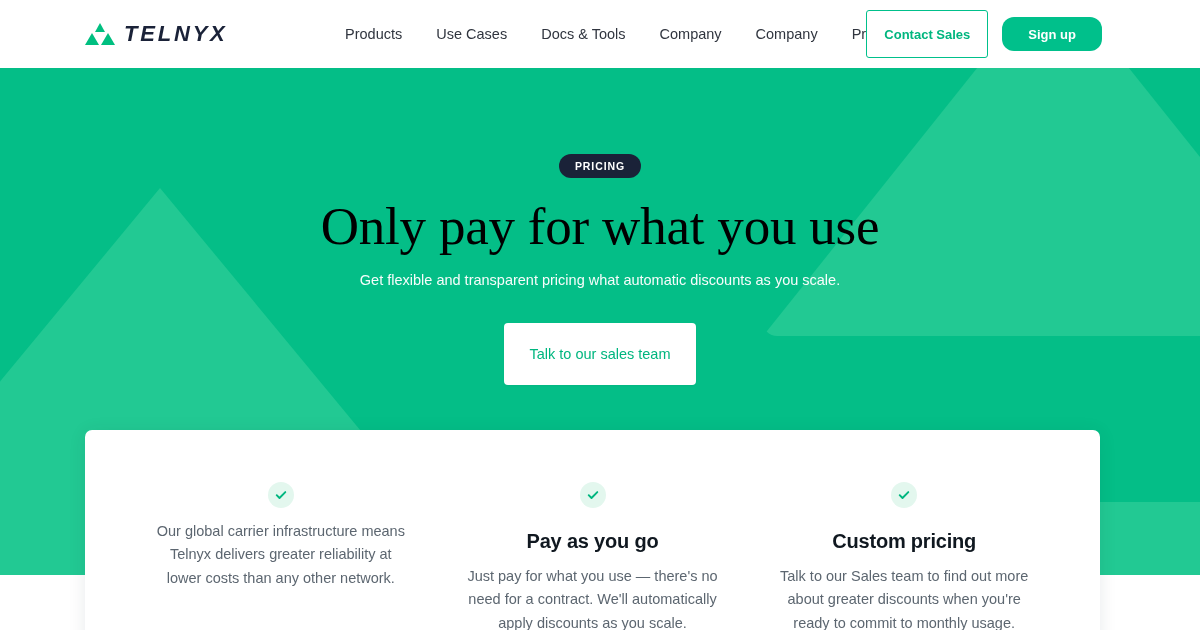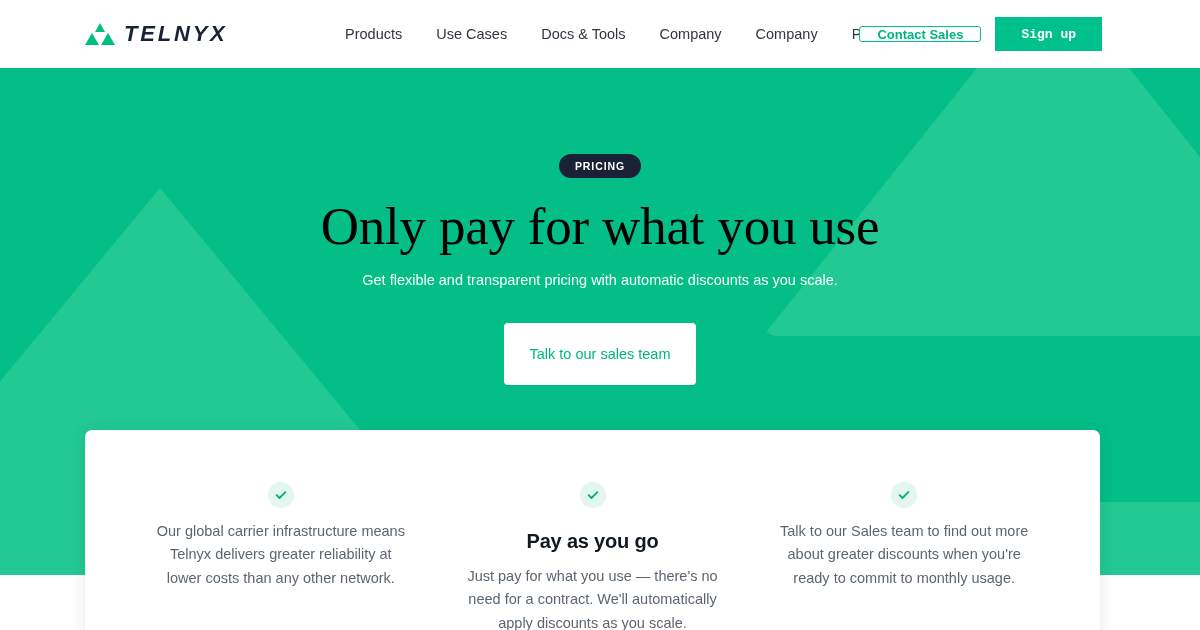--- a/index.html
+++ b/index.html
@@ -56,35 +56,35 @@
     font-size: 14.5px; color: #30353F; text-decoration: none;
     white-space: nowrap; cursor: pointer;
   }
 
   .header-actions {
     position: absolute; right: 98px; top: 50%; transform: translateY(-50%);
     display: flex; align-items: center; gap: 14px;
   }
   .btn-outline {
     display: flex; align-items: center; justify-content: center;
-    height: 16px; padding: 0 17px;
+    height: 48px; padding: 0 17px;
     border: 1.5px solid #00C08B; border-radius: 3px;
     background: #ffffff; color: #00B67F;
     font-size: 13px; font-weight: 700;
     cursor: pointer; white-space: nowrap;
     font-family: "Liberation Sans", sans-serif;
   }
   .btn-solid {
     display: flex; align-items: center; justify-content: center;
     height: 34px; padding: 12px 26px;
-    border: none; border-radius: 0;
+    border: none; border-radius: 12px;
     background: #00C08B; color: #ffffff;
     font-size: 13px; font-weight: 700;
     cursor: pointer; white-space: nowrap;
-    font-family: Liberation Mono, monospace;
+    font-family: Liberation Sans, sans-serif;
   }
 
   
   .hero {
     position: absolute; top: 68px; left: 0;
     width: 1200px; height: 507px;
     background: #04BE87;
     overflow: hidden;
   }
   .hero-shapes { position: absolute; inset: 0; overflow: hidden; }
@@ -219,21 +219,21 @@
 
     <div class="hero-shapes">
       <div class="shape-tri tri-left"></div>
       <div class="shape-tri tri-right"></div>
       <div class="band-right"></div>
     </div>
 
     <div class="hero-inner">
       <div class="badge">PRICING</div>
       <h1 class="hero-title">Only pay for what you use</h1>
-      <p class="hero-sub">Get flexible and transparent pricing with automatic discounts as you scale.</p>
+      <p class="hero-sub">Get flexible and transparent pricing what automatic discounts as you scale.</p>
       <button class="hero-cta">Talk to our sales team</button>
     </div>
 
   </section>
 
   <div class="feature-card">
 
     <div class="feature">
       <span class="check-circle">
         <svg width="14" height="14" viewBox="0 0 14 14" aria-hidden="true">
@@ -252,18 +252,19 @@
       <div class="feature-title">Pay as you go</div>
       <div class="feature-desc">Just pay for what you use — there's no need for a contract. We'll automatically apply discounts as you scale.</div>
     </div>
 
     <div class="feature">
       <span class="check-circle">
         <svg width="14" height="14" viewBox="0 0 14 14" aria-hidden="true">
           <path d="M2.7 7.2 L5.5 10 L11.3 4.1" fill="none" stroke="#00B67F" stroke-width="1.9" stroke-linecap="round" stroke-linejoin="round"></path>
         </svg>
       </span>
+      <div class="feature-title">Custom pricing</div>
       <div class="feature-desc">Talk to our Sales team to find out more about greater discounts when you're ready to commit to monthly usage.</div>
     </div>
 
   </div>
 
 </div>
 
 </body></html>

